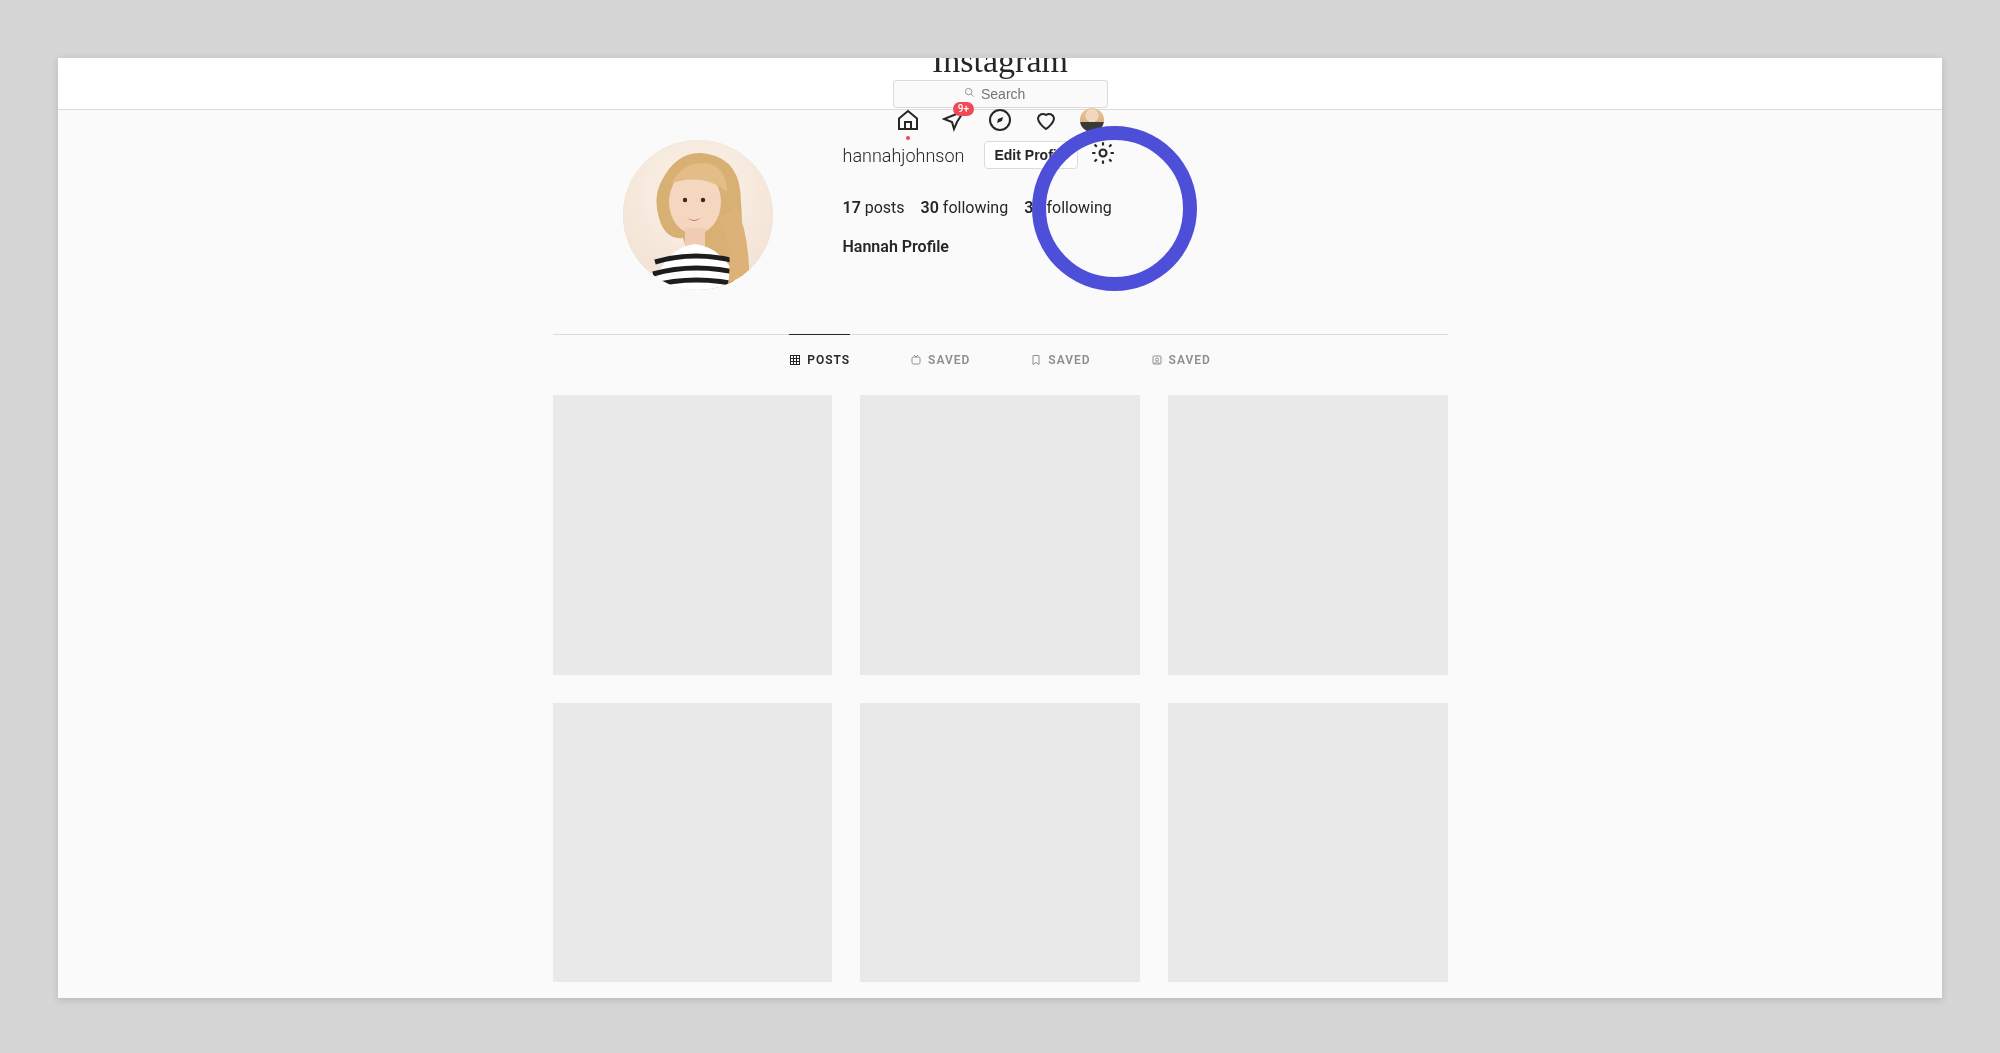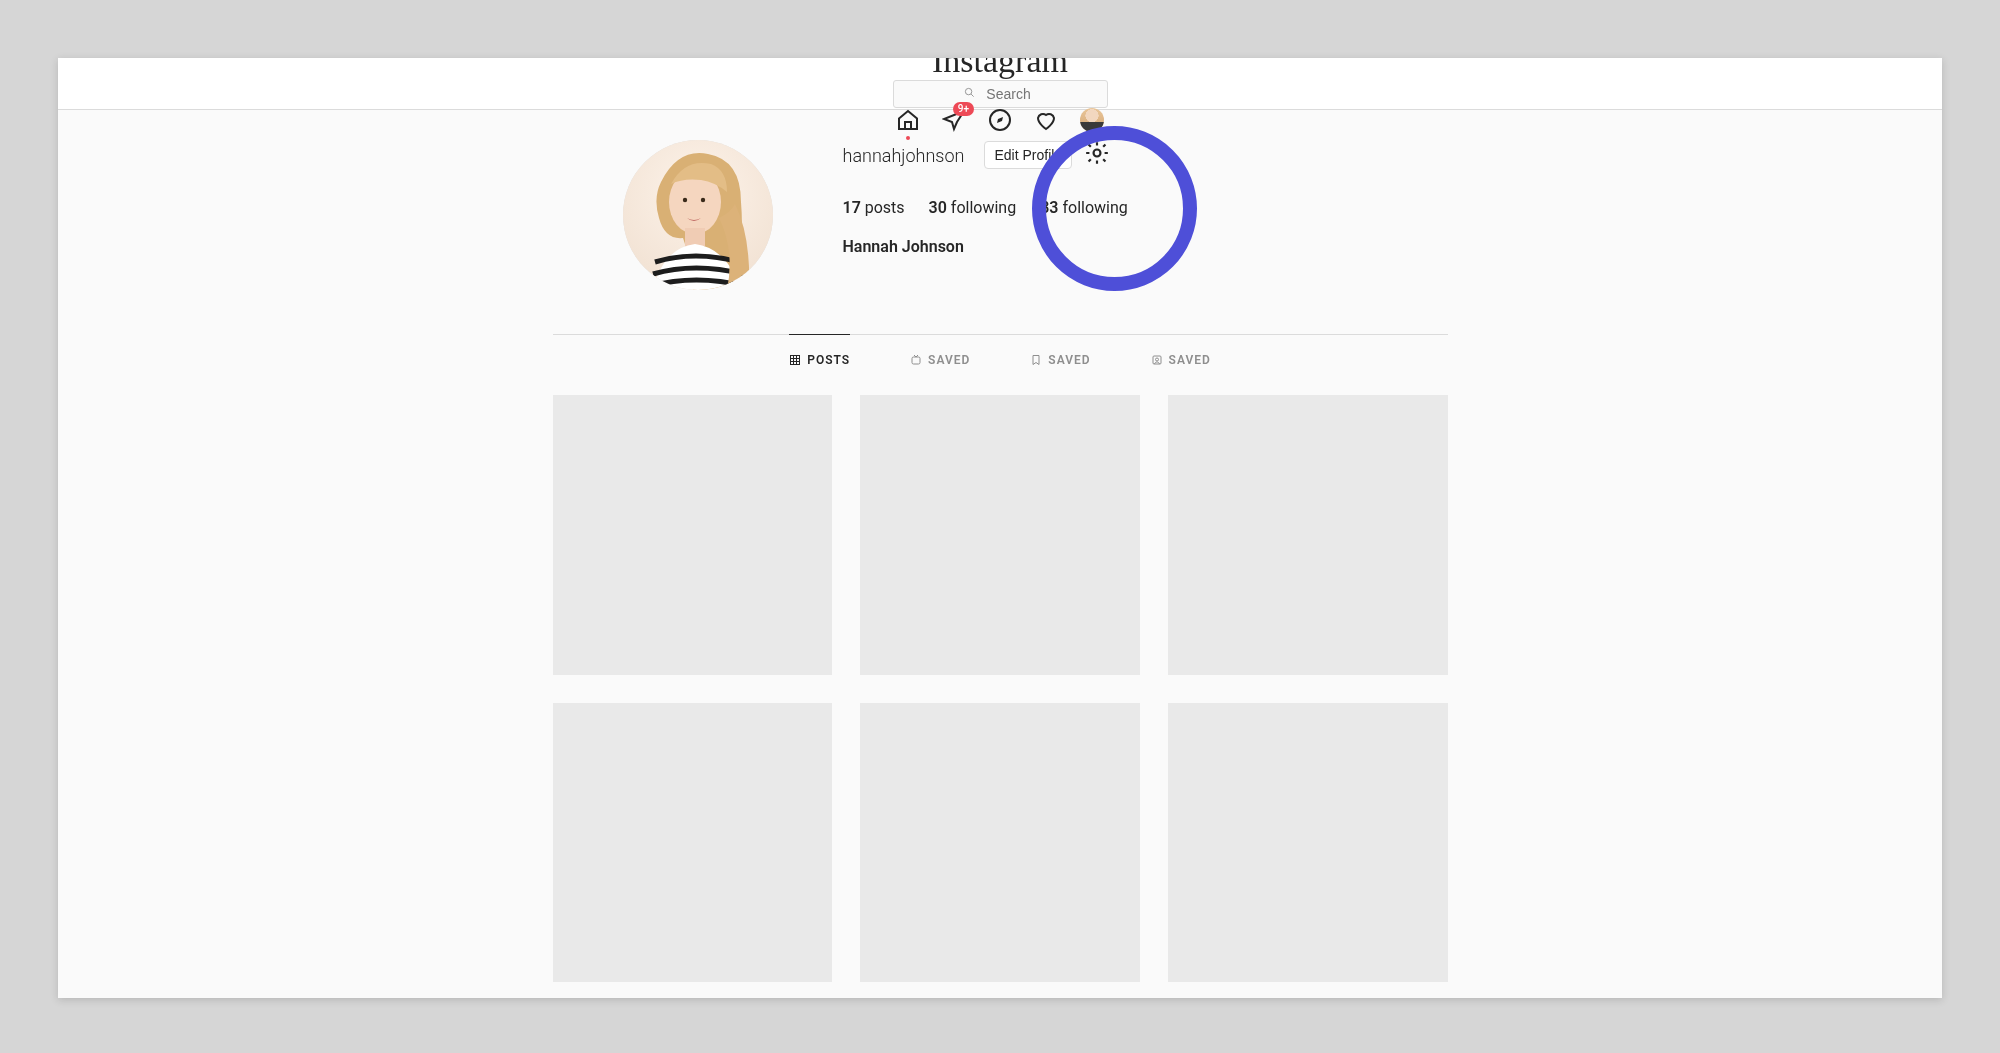--- a/index.html
+++ b/index.html
@@ -57,21 +57,21 @@
     align-items:center;
     justify-content:center;
   }
   .search-wrap .mag { font-size:11px; color:#8e8e8e; margin-right:6px;}
   .search-input {
     border:none;
     background:transparent;
     font-size:14px;
     color:#3b82f6;
     width:55px;
-    text-align:center;
+    text-align:left;
     outline:none;
   }
   .nav-spacer2 { flex:1; }
   .nav-icons {
     display:flex;
     align-items:center;
     gap:22px;
   }
   .nav-icons .ic { width:24px; height:24px; display:flex; align-items:center; justify-content:center; cursor:pointer; position:relative;}
   .nav-icons svg { width:24px; height:24px; }
@@ -136,29 +136,29 @@
     font-weight:300;
     color:#262626;
     margin-right:20px;
   }
   .edit-btn {
     border:1px solid #dbdbdb;
     background:#fff;
     border-radius:4px;
     padding:5px 9px;
     font-size:14px;
-    font-weight:400;
+    font-weight:700;
     cursor:pointer;
     color:#262626;
     margin-right:12px;
   }
   .gear { cursor:pointer; }
   .stats {
     display:flex;
-    gap:24px;
+    gap:16px;
     margin-bottom:20px;
     font-size:16px;
     margin-top:28px;
   }
   .stats .count { font-weight:600; }
   .displayname { font-weight:600; font-size:16px; }
   hr.divider {
     border:none; border-top:1px solid #dbdbdb;
   }
   .tabs {
@@ -316,21 +316,21 @@
           <span>
             <span class="count">30</span>
             <span>following</span>
           </span>
           <span>
             <span class="count">33</span>
             <span>following</span>
           </span>
         </div>
 
-        <div class="displayname">Hannah Johnson</div>
+        <div class="displayname">Hannah Profile</div>
       </div>
     </div>
 
     <hr class="divider">
 
     <div class="tabs">
       <div class="tab active">
         <svg viewBox="0 0 24 24" fill="none" stroke="currentColor" stroke-width="2">
             <rect x="3" y="3" width="18" height="18"></rect>
             <line x1="9" y1="3" x2="9" y2="21"></line>

